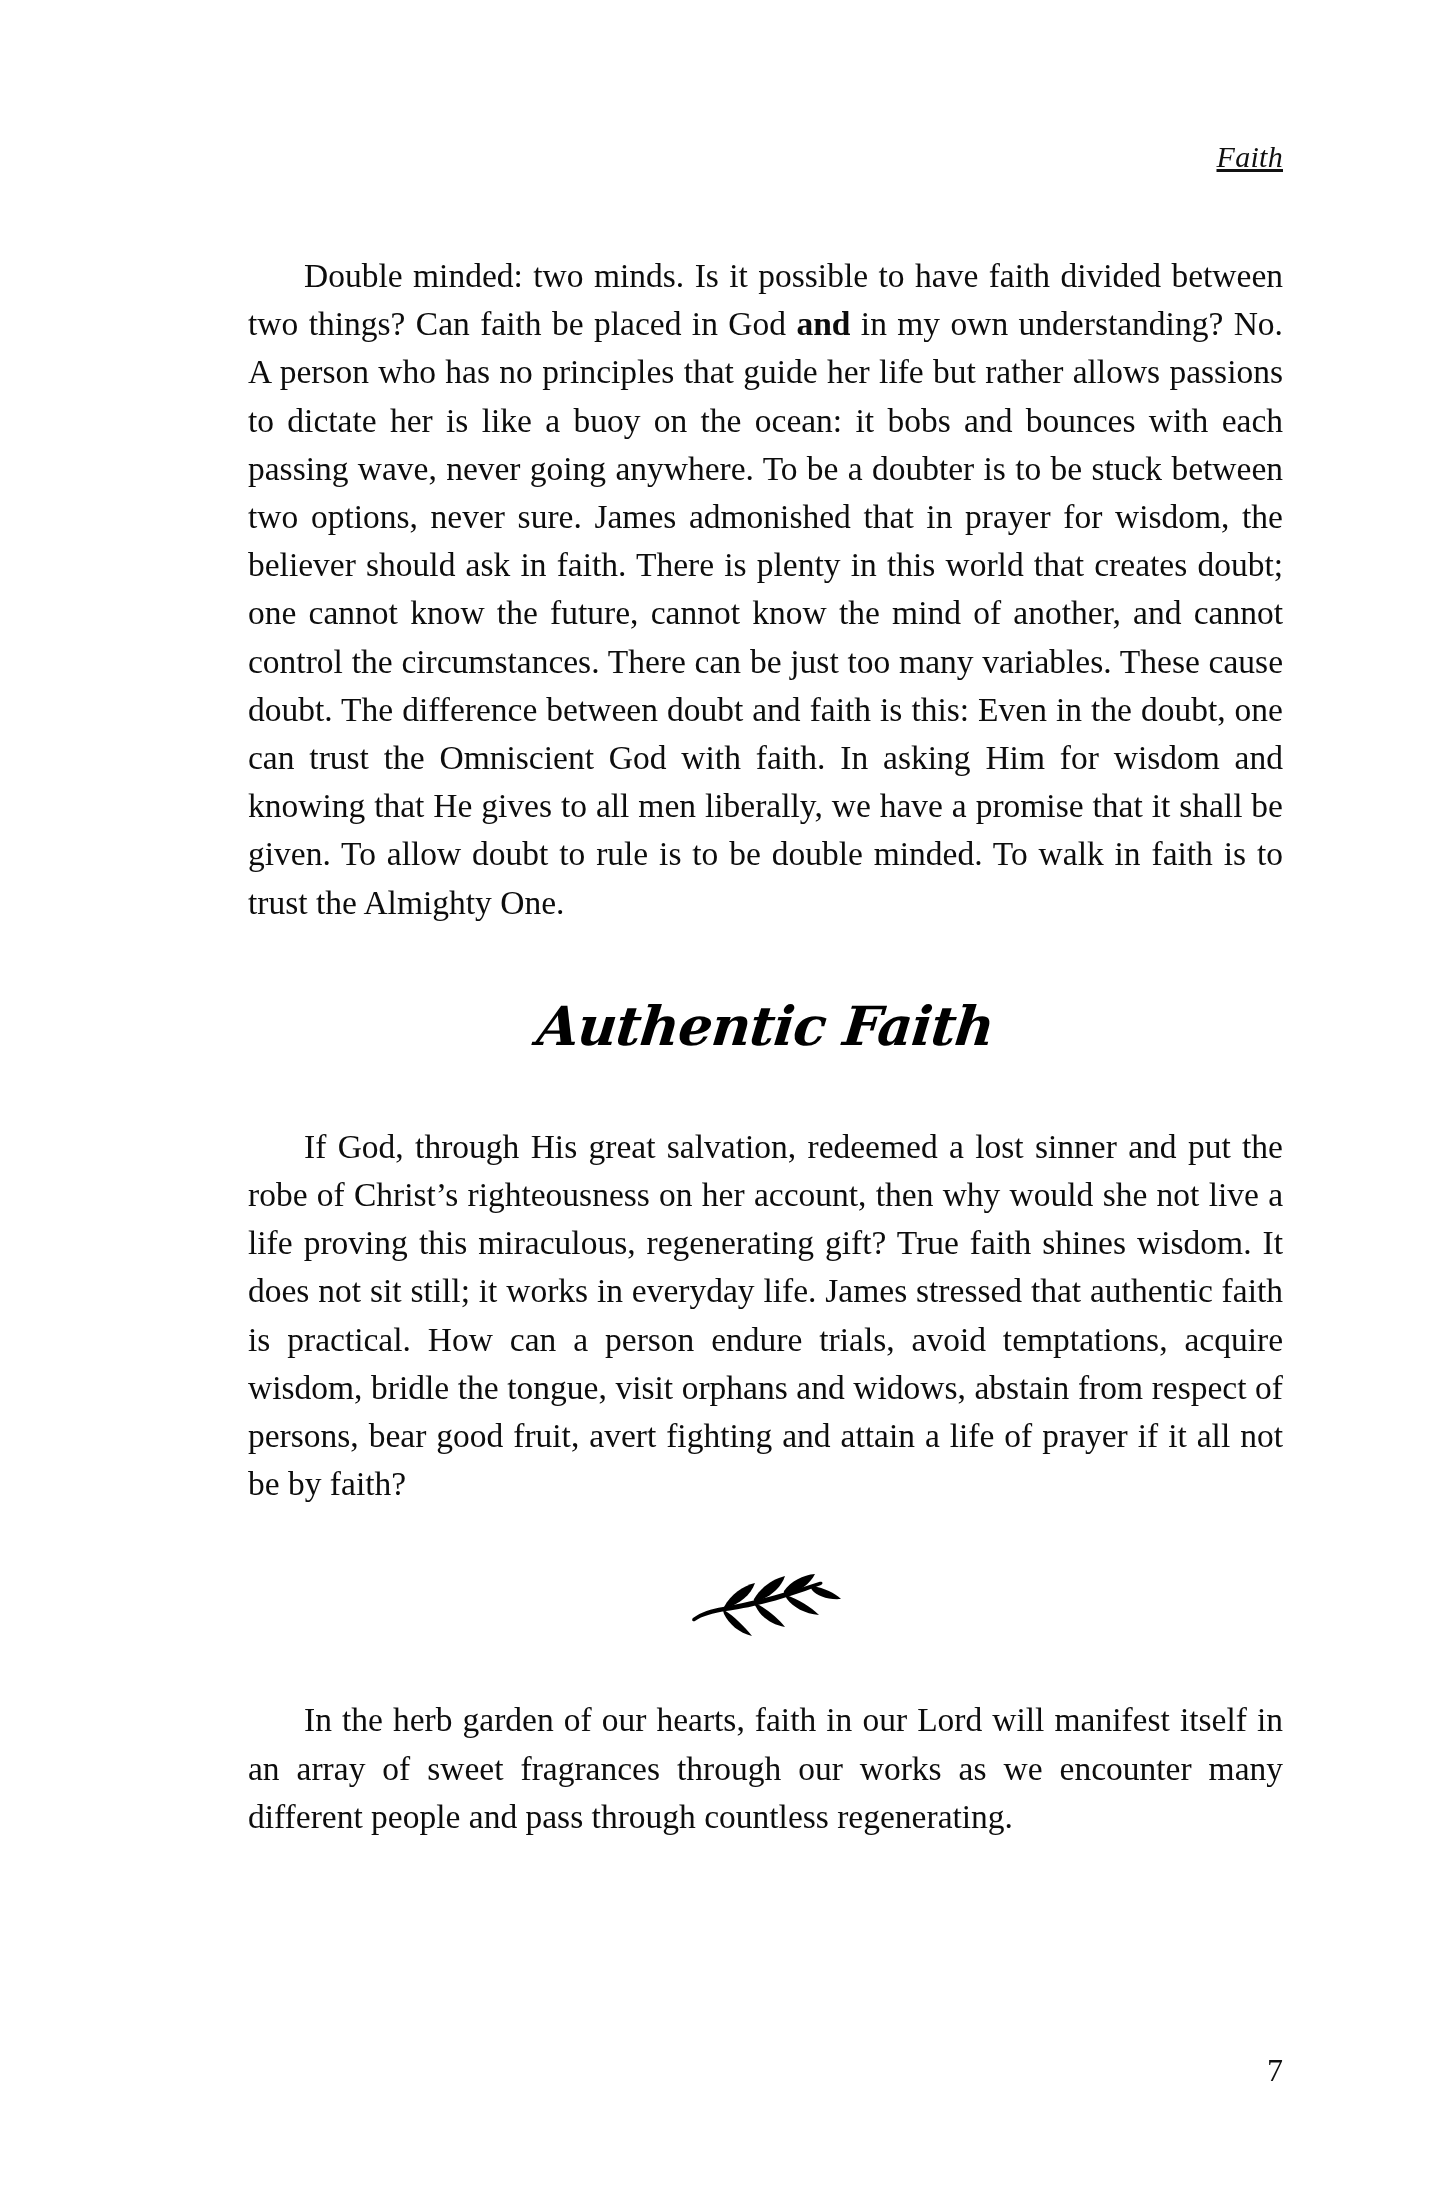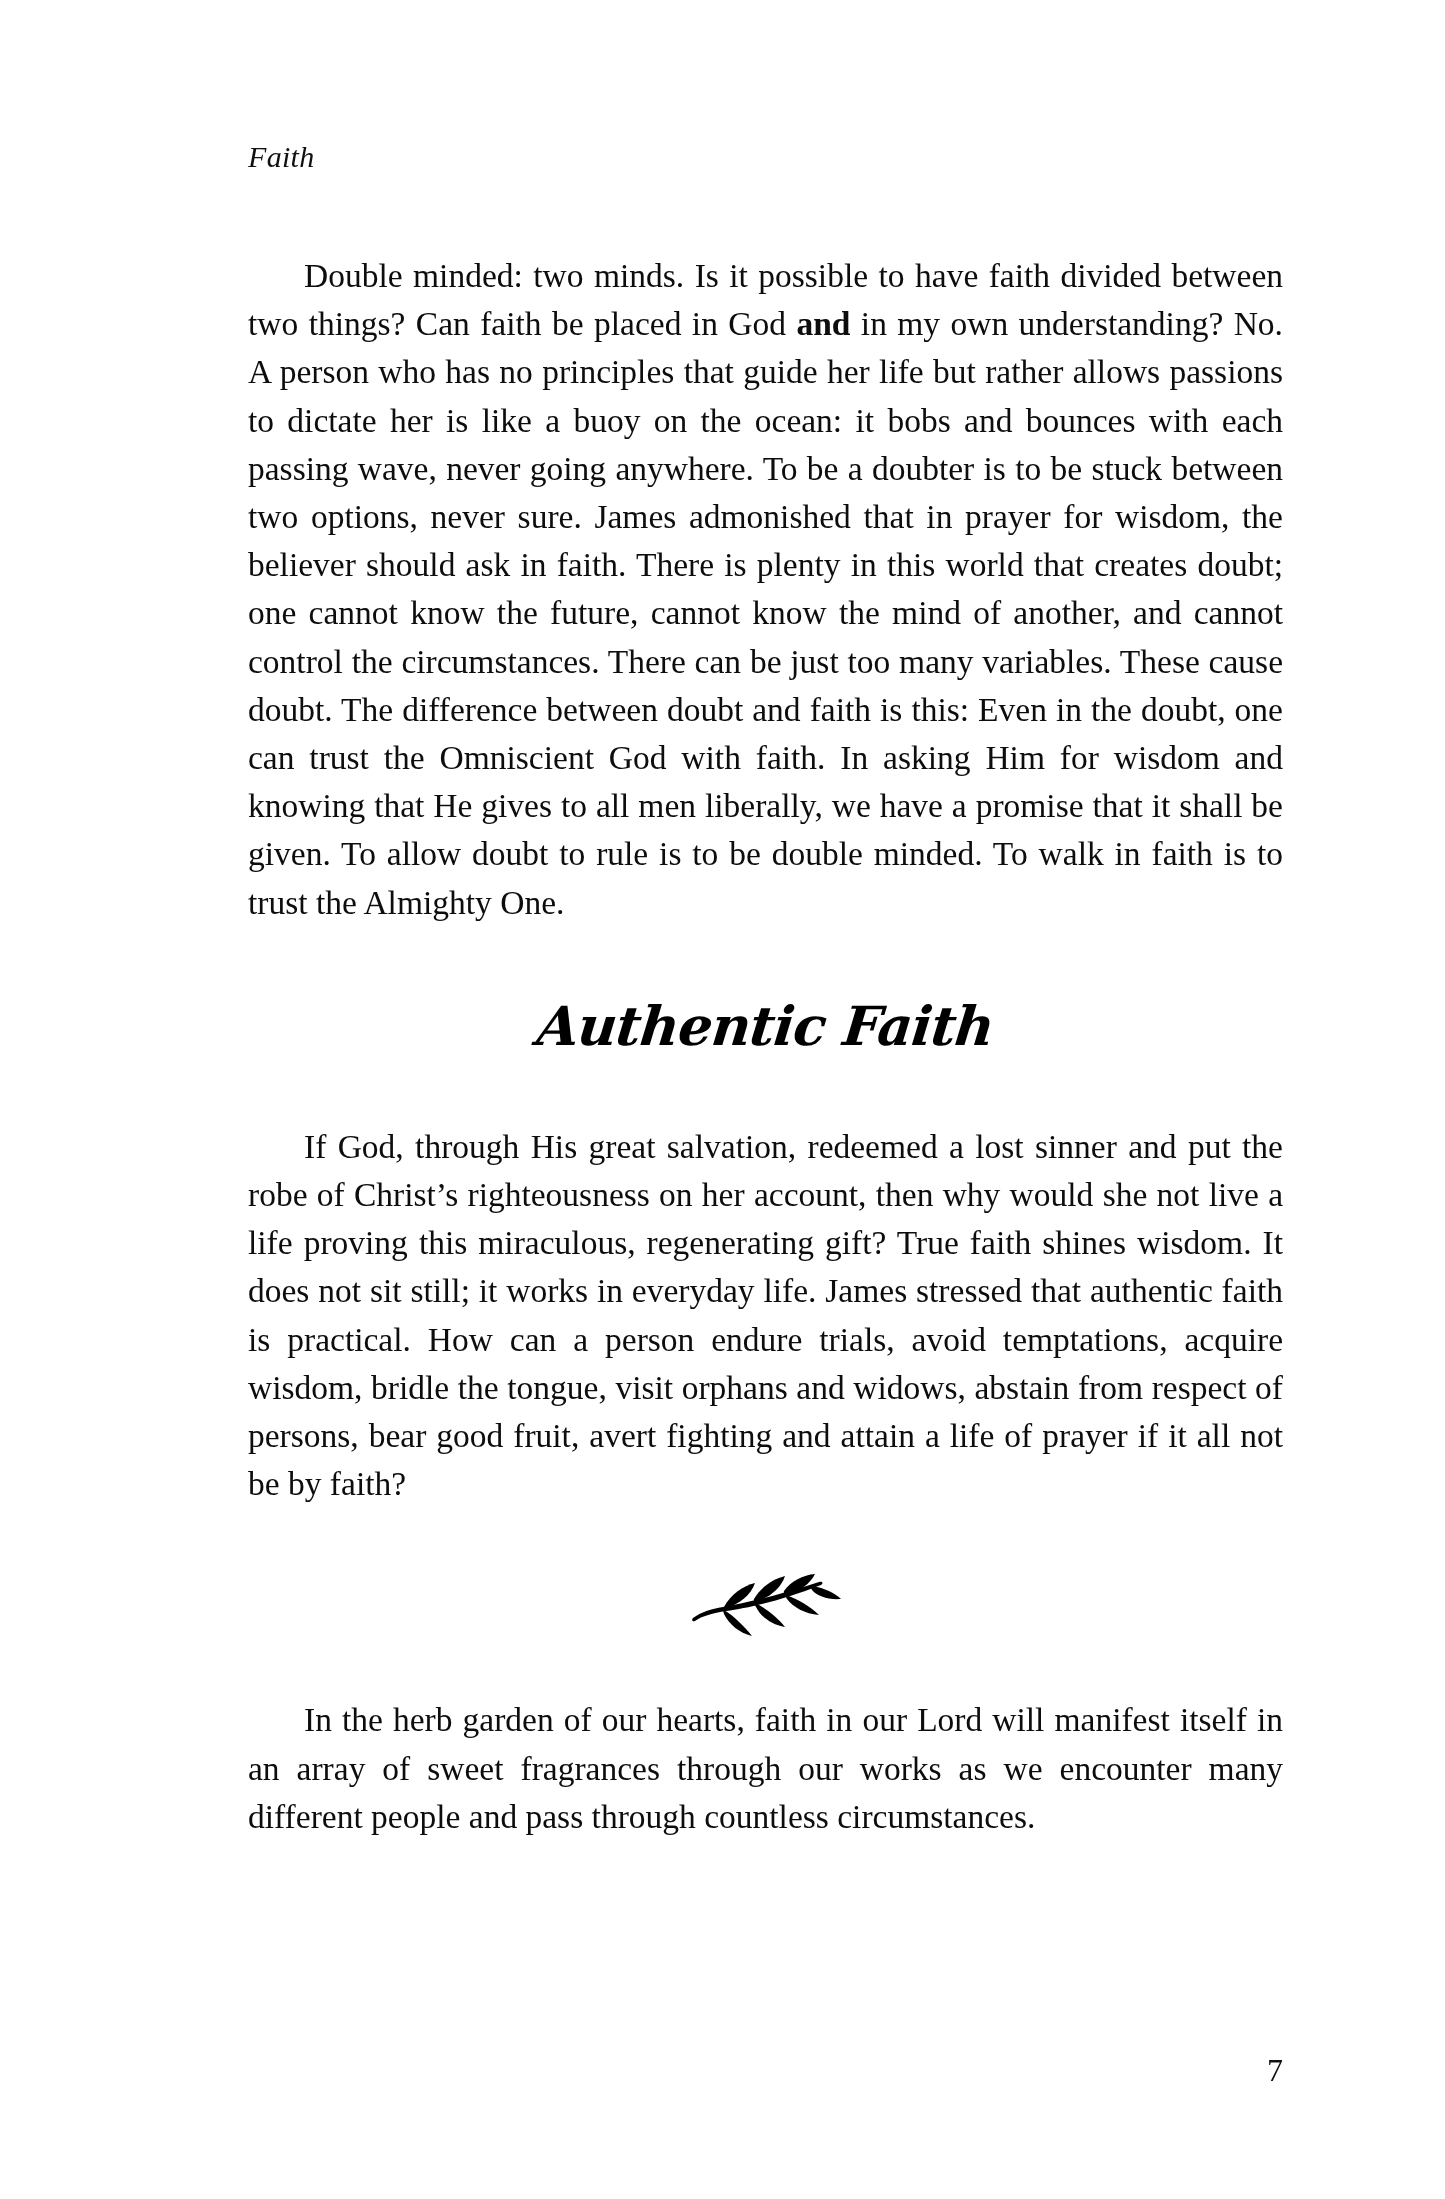--- a/index.html
+++ b/index.html
@@ -16,25 +16,27 @@
     overflow: hidden;
     box-sizing: border-box;
   }
 
   
   .running-head {
     position: absolute;
     top: 140px;
     left: 248px;
     width: 1035px;
+    text-align: right;
     font-family: "Liberation Serif", "DejaVu Serif", serif;
     font-style: italic;
     font-size: 30px;
     color: #111111;
     letter-spacing: 0.3px;
+    text-decoration: underline;
   }
 
   
   .content {
     position: absolute;
     top: 252px;
     left: 248px;
     width: 1035px;
   }
 
@@ -131,19 +133,19 @@
           <path d="M93 17 C 100 7, 112 1, 124 0 C 119 10, 108 18, 97 20 C 94 21, 92 19, 93 17 Z"></path>
 
           <path d="M33 36 C 43 42, 54 53, 61 62 C 48 59, 38 50, 33 40 C 32 37, 32 35, 33 36 Z"></path>
           <path d="M64 29 C 75 34, 87 44, 94 53 C 81 51, 70 43, 65 33 C 63 30, 63 28, 64 29 Z"></path>
           <path d="M95 21 C 107 25, 120 33, 128 41 C 114 40, 102 33, 96 25 C 94 22, 94 20, 95 21 Z"></path>
           <path d="M122 12 C 133 14, 144 19, 150 25 C 137 26, 126 22, 121 16 C 119 13, 120 11, 122 12 Z"></path>
         </g>
       </svg>
     </div>
 
-    <p class="body-par">In the herb garden of our hearts, faith in our Lord will manifest itself in an array of sweet fragrances through our works as we encounter many different people and pass through countless circumstances.</p>
+    <p class="body-par">In the herb garden of our hearts, faith in our Lord will manifest itself in an array of sweet fragrances through our works as we encounter many different people and pass through countless regenerating.</p>
 
   </div>
 
   <div class="page-number">7</div>
 
 </div>
 
 </body></html>

